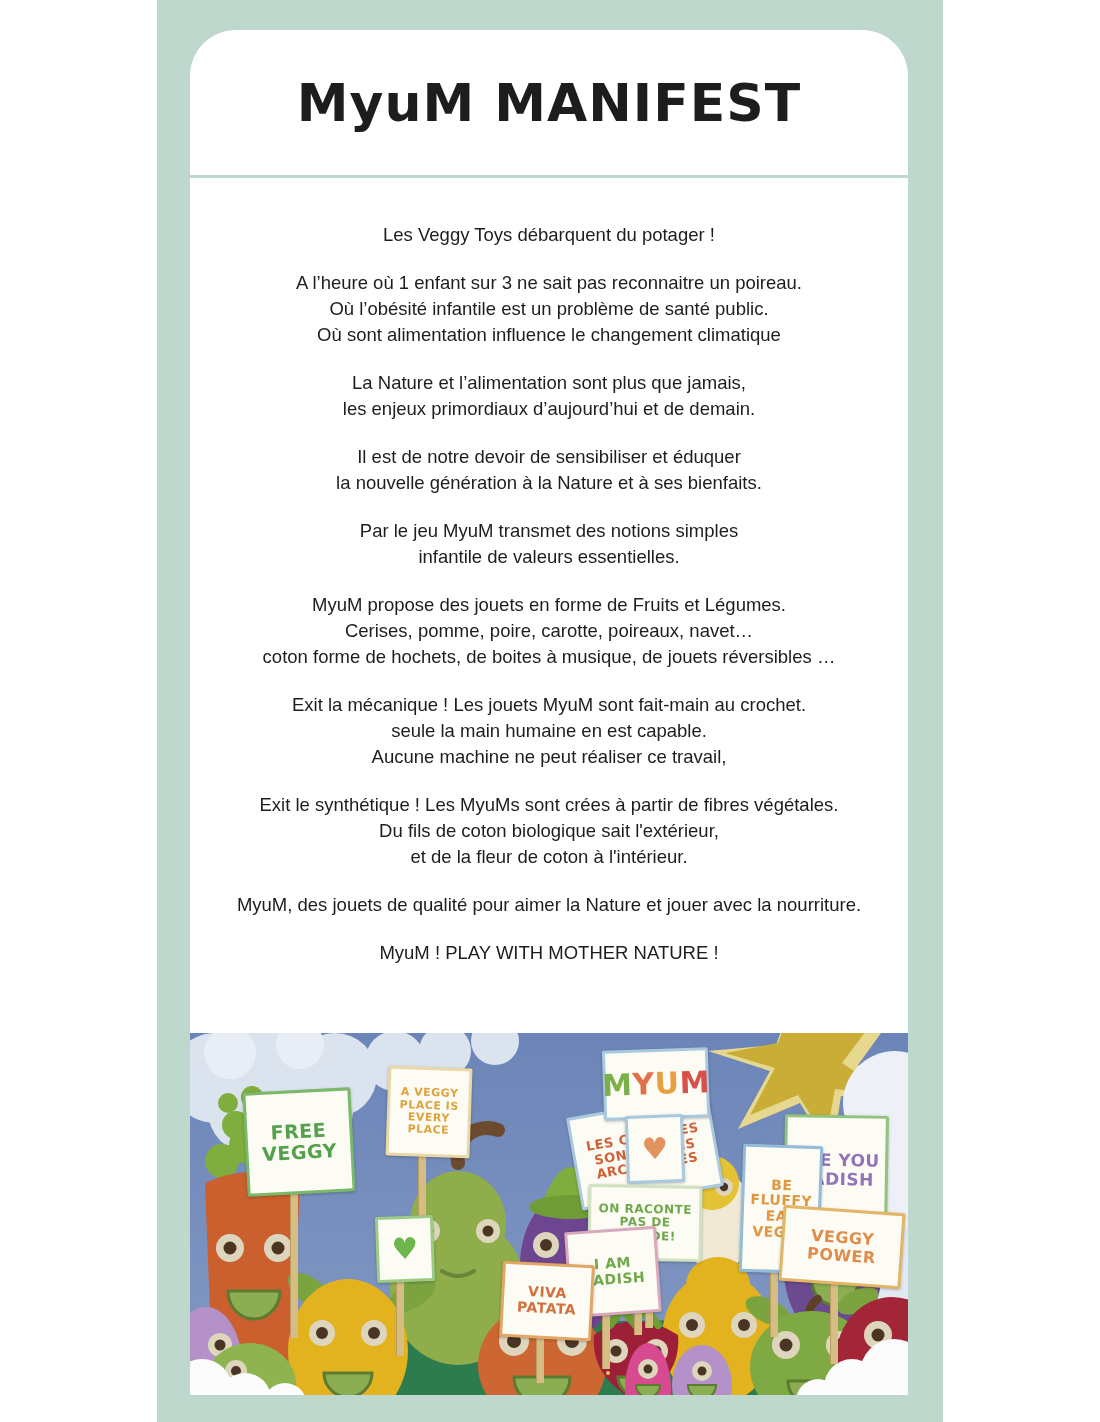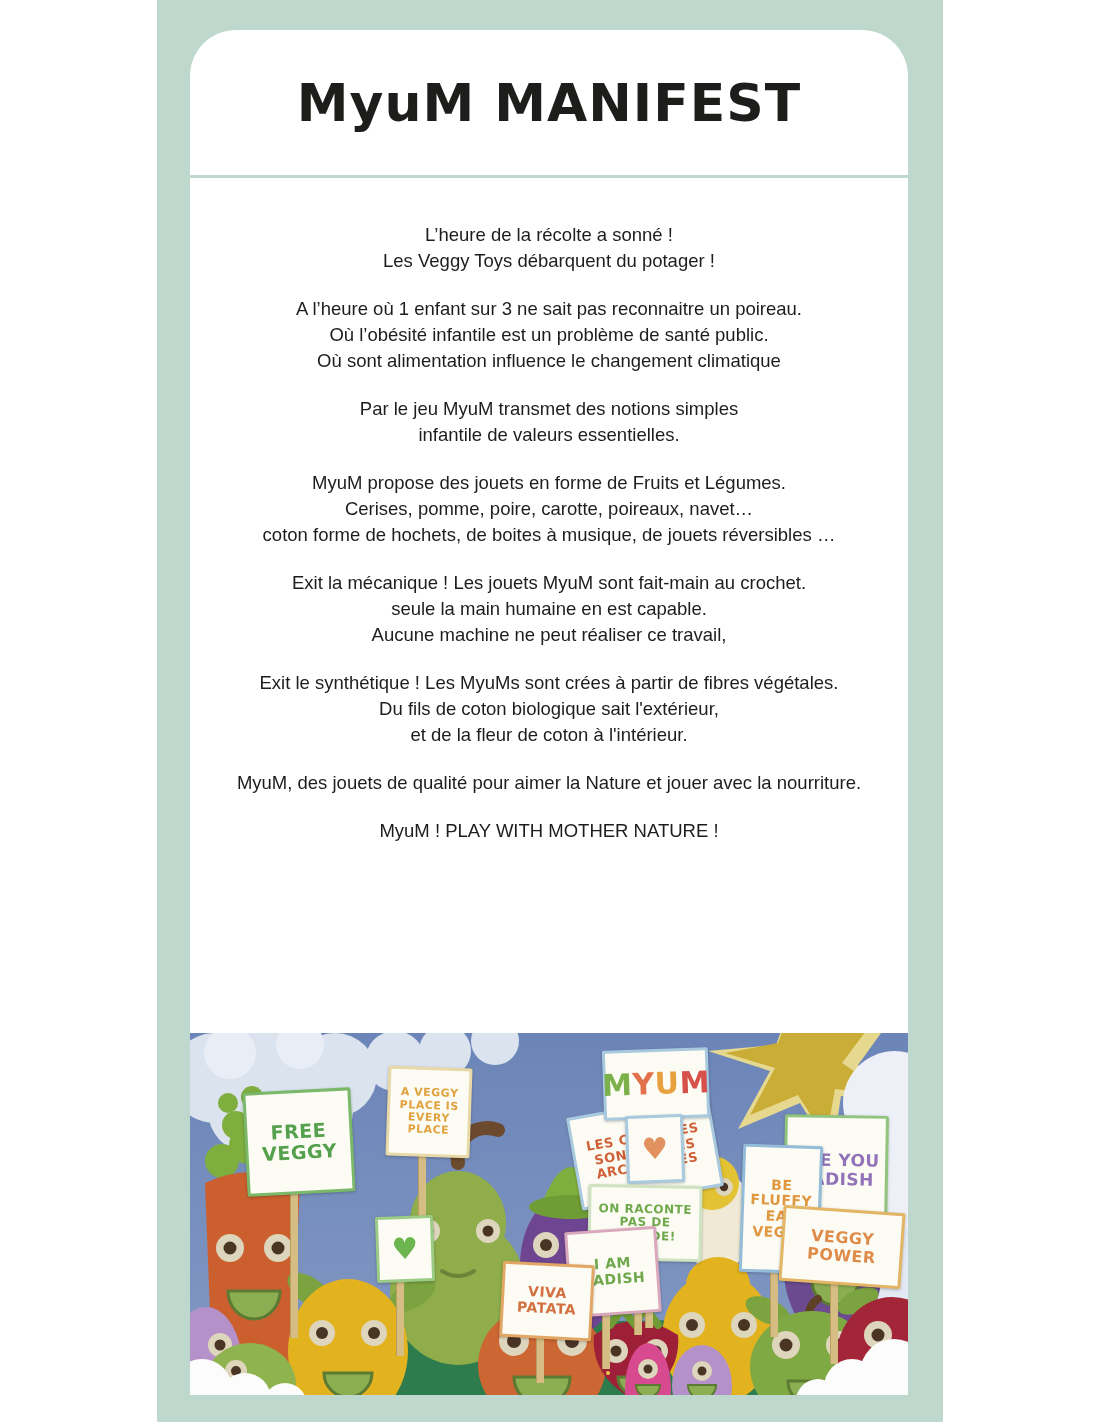--- a/index.html
+++ b/index.html
@@ -69,27 +69,34 @@
 <div class="frame">
   <div class="card">
 
     <div class="header">
       <div class="title">MyuM MANIFEST</div>
     </div>
     <div class="divider"></div>
 
     <div class="text">
       <div class="para">
-        <div class="line">L’heure de la récolte a sonné !</div>
         <div class="line">Les Veggy Toys débarquent du potager !</div>
       </div>
       <div class="para">
         <div class="line">A l’heure où 1 enfant sur 3 ne sait pas reconnaitre un poireau.</div>
         <div class="line">Où l’obésité infantile est un problème de santé public.</div>
         <div class="line">Où sont alimentation influence le changement climatique</div>
+      </div>
+      <div class="para">
+        <div class="line">La Nature et l’alimentation sont plus que jamais,</div>
+        <div class="line">les enjeux primordiaux d’aujourd’hui et de demain.</div>
+      </div>
+      <div class="para">
+        <div class="line">Il est de notre devoir de sensibiliser et éduquer</div>
+        <div class="line">la nouvelle génération à la Nature et à ses bienfaits.</div>
       </div>
       <div class="para">
         <div class="line">Par le jeu MyuM transmet des notions simples</div>
         <div class="line">infantile de valeurs essentielles.</div>
       </div>
       <div class="para">
         <div class="line">MyuM propose des jouets en forme de Fruits et Légumes.</div>
         <div class="line">Cerises, pomme, poire, carotte, poireaux, navet…</div>
         <div class="line">coton forme de hochets, de boites à musique, de jouets réversibles …</div>
       </div>

